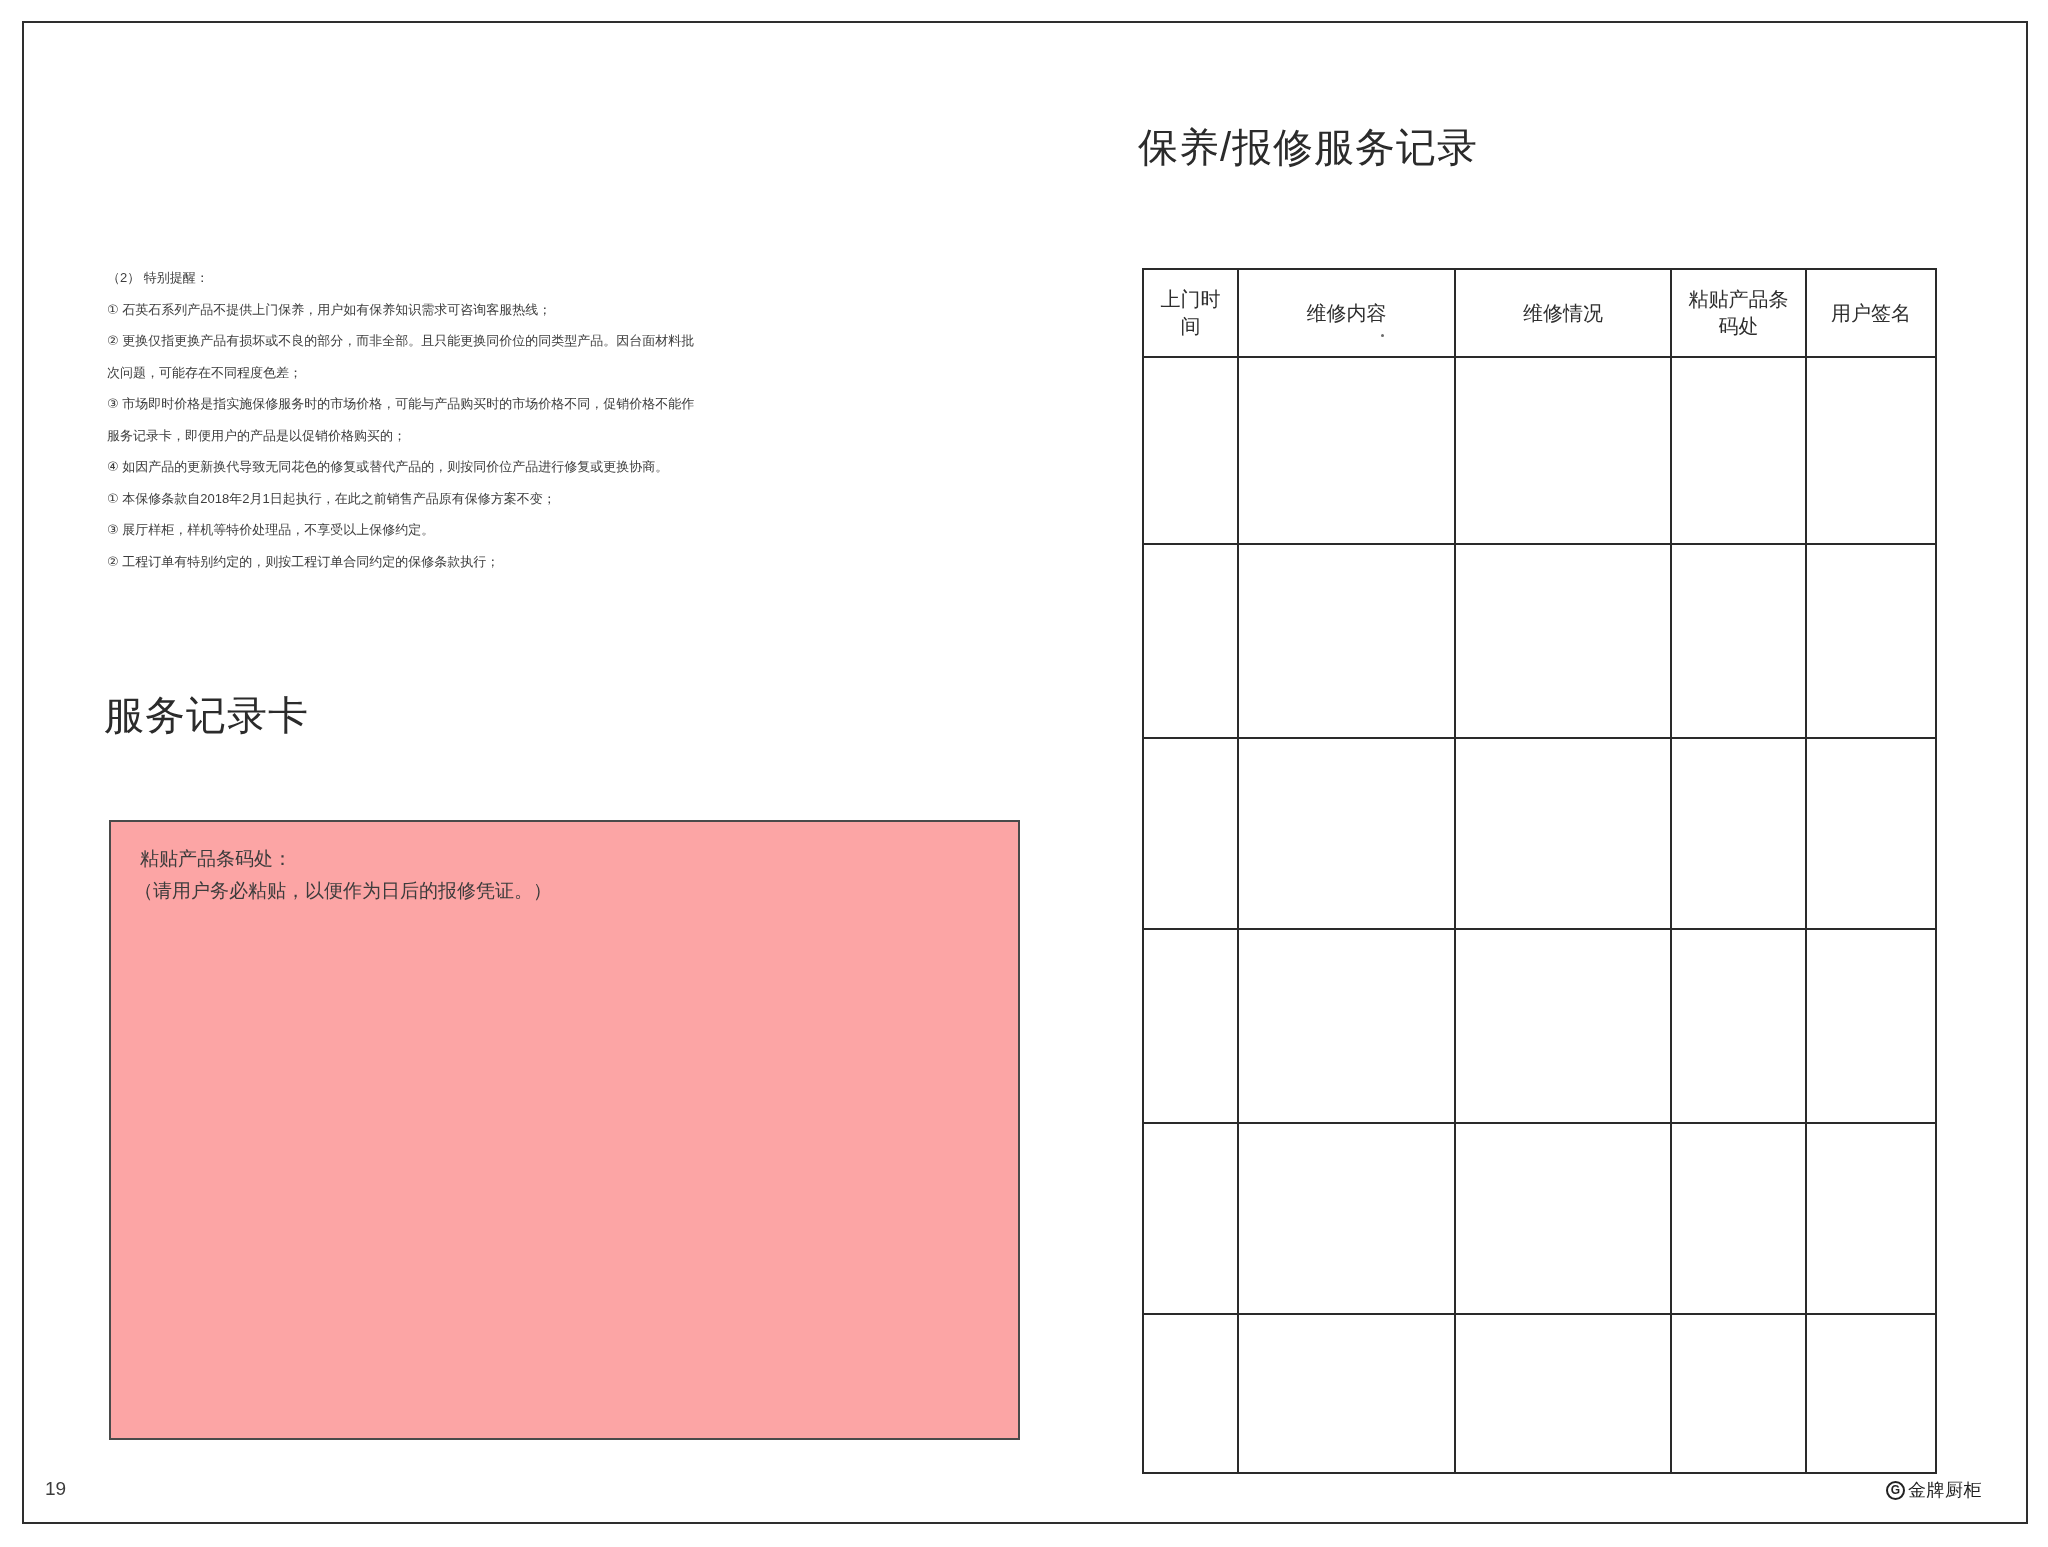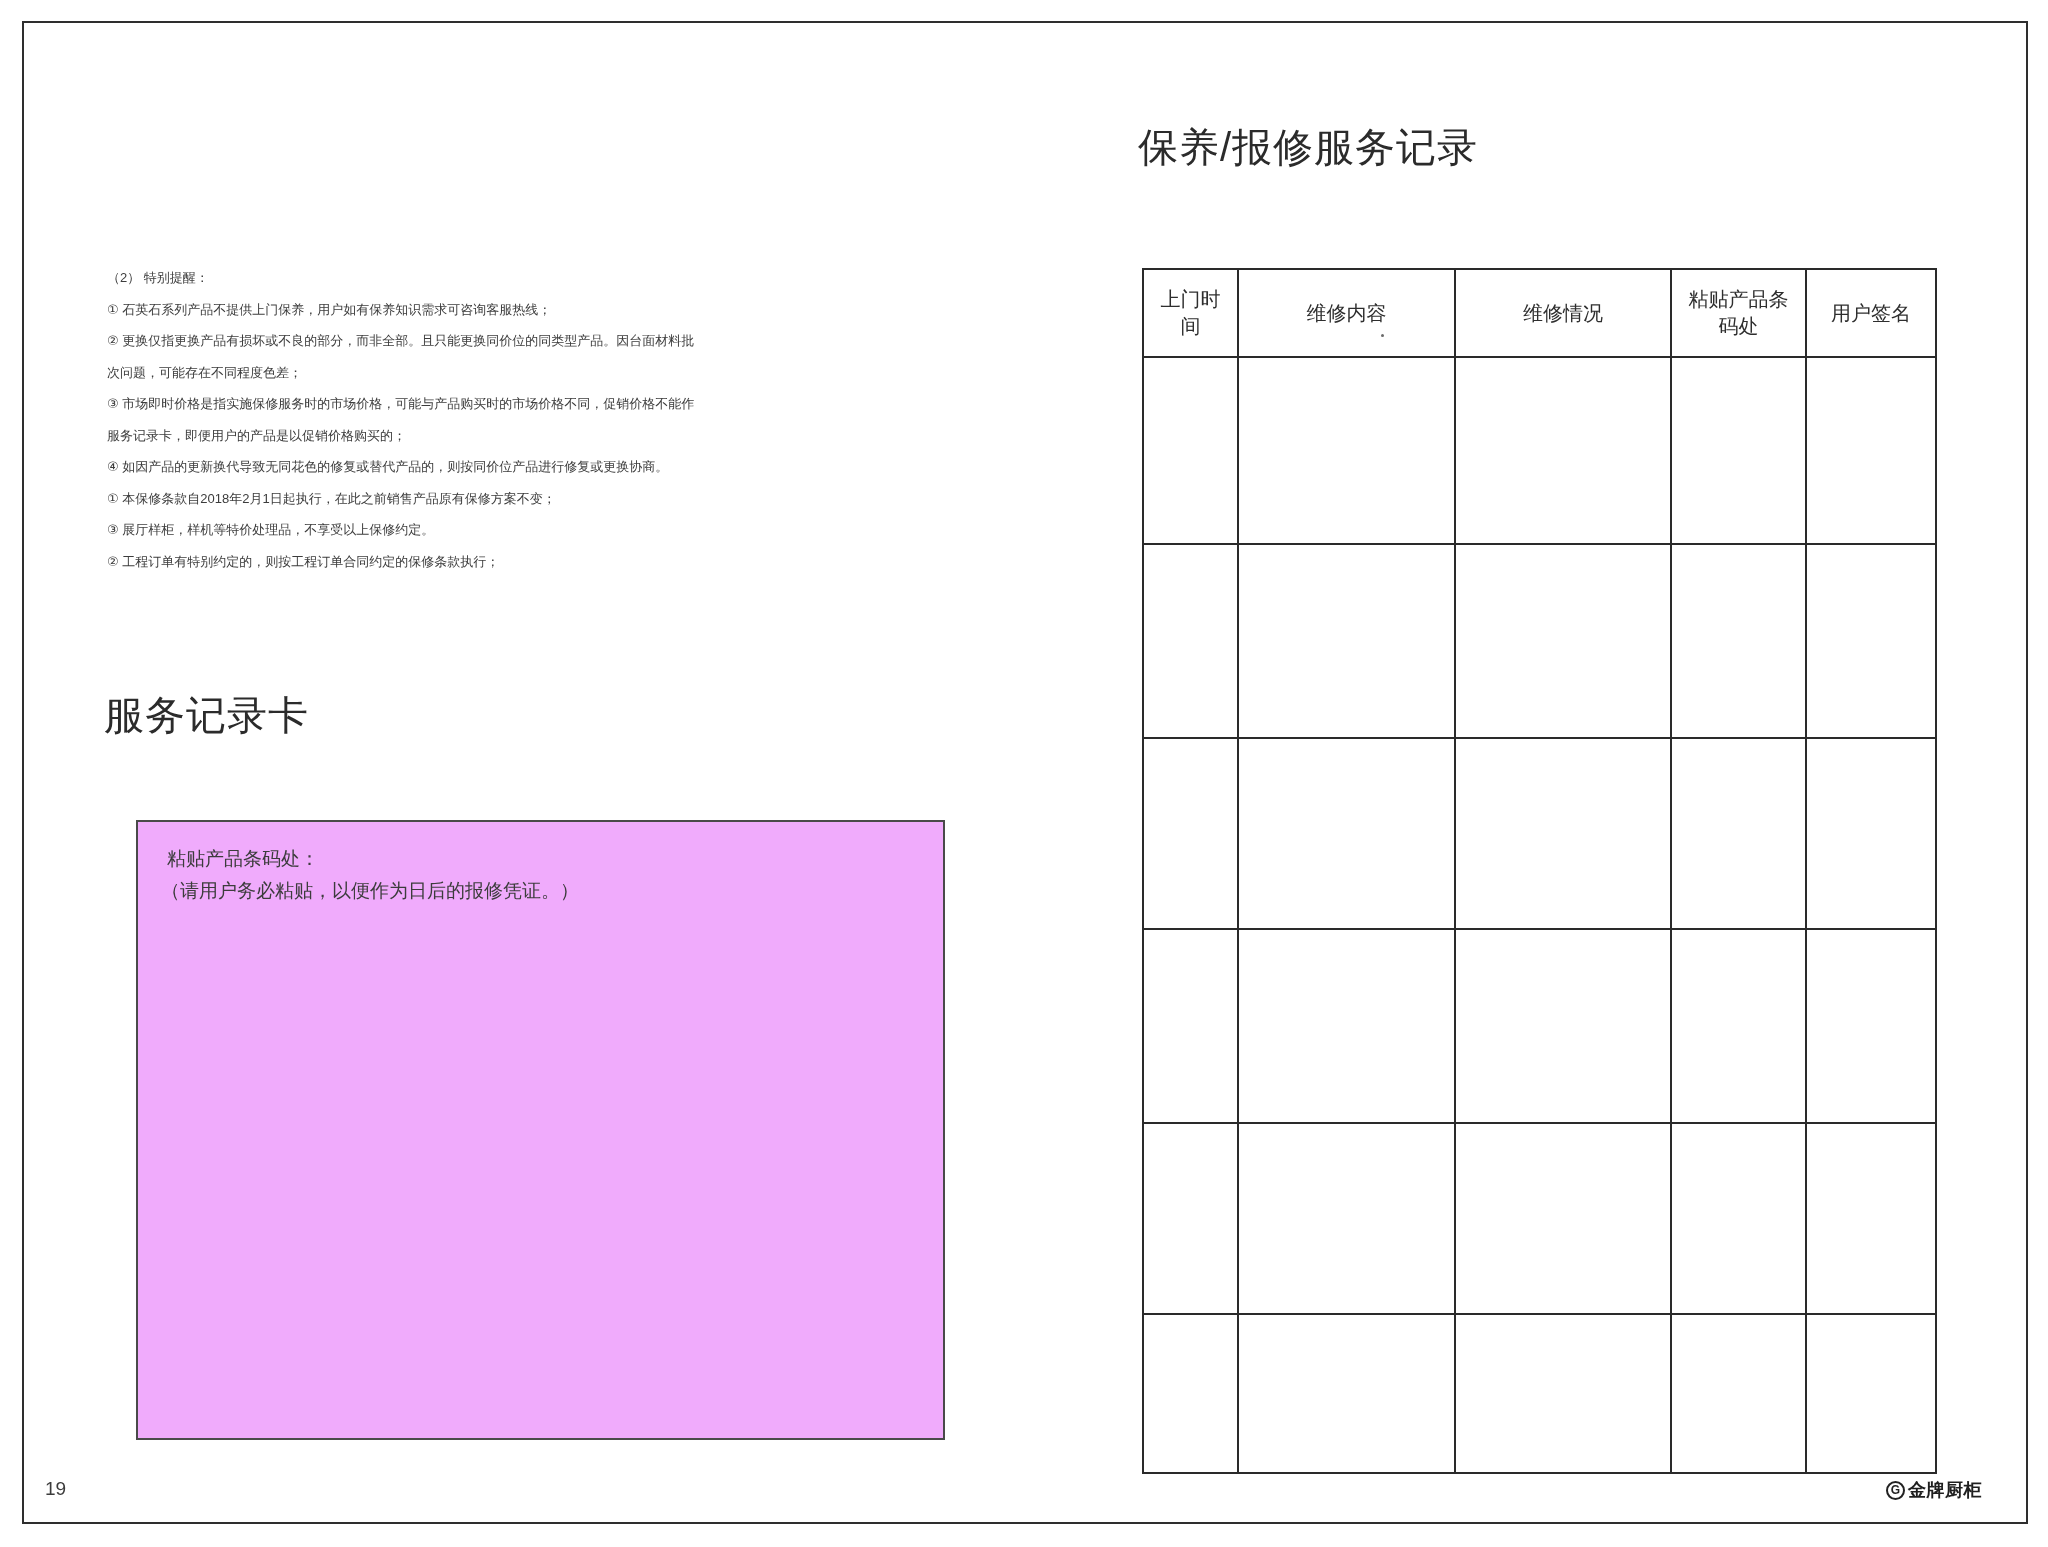--- a/index.html
+++ b/index.html
@@ -16,22 +16,22 @@
     position:absolute;left:107px;top:262px;width:860px;
     font-size:13px;line-height:31.5px;color:#3c3c3c;white-space:nowrap;
   }
   
   .left-heading{
     position:absolute;left:104px;top:688px;margin:0;
     font-size:40px;font-weight:500;color:#2b2b2b;letter-spacing:1px;
   }
   
   .barcode-box{
-    position:absolute;left:109px;top:820px;width:809px;height:620px;
-    border:2px solid #4a4a4a;box-sizing:border-box;background:#f0abfc;margin-left:27px;
+    position:absolute;left:109px;top:820px;width:911px;height:620px;
+    border:2px solid #4a4a4a;box-sizing:border-box;background:#fca5a5;
   }
   .bb-line1{position:absolute;left:29px;top:24px;font-size:19px;color:#3c3c3c;}
   .bb-line2{position:absolute;left:23px;top:56px;font-size:19px;color:#3c3c3c;}
   
   .right-heading{
     position:absolute;left:1130px;top:112px;margin:8px;
     font-size:40px;font-weight:500;color:#2b2b2b;letter-spacing:1px;
   }
   
   table.svc{
@@ -47,21 +47,21 @@
   tr.r4{height:194px;} tr.r5{height:191px;} tr.r6{height:159px;}
   .speck{position:absolute;left:1381px;top:334px;width:3px;height:3px;background:#6a6a6a;border-radius:50%;}
   
   .page-number{position:absolute;left:45px;top:1478px;font-size:19px;color:#3c3c3c;}
   .brand{position:absolute;left:1886px;top:1478px;display:flex;align-items:center;gap:3px;}
   .brand-g{
     display:inline-flex;align-items:center;justify-content:center;
     width:15px;height:15px;border:2px solid #222;border-radius:50%;
     font-size:12px;font-weight:bold;color:#222;line-height:1;
   }
-  .brand-name{font-size:18px;font-weight:700;color:#1f1f1f;letter-spacing:0.5px;}
+  .brand-name{font-size:18px;font-weight:400;color:#1f1f1f;letter-spacing:0.5px;}
 </style>
 </head>
 <body>
 
 <div class="canvas">
   <div class="frame"></div>
 
   <section class="notes">
     <div>（2） 特别提醒：</div>
     <div>① 石英石系列产品不提供上门保养，用户如有保养知识需求可咨询客服热线；</div>

